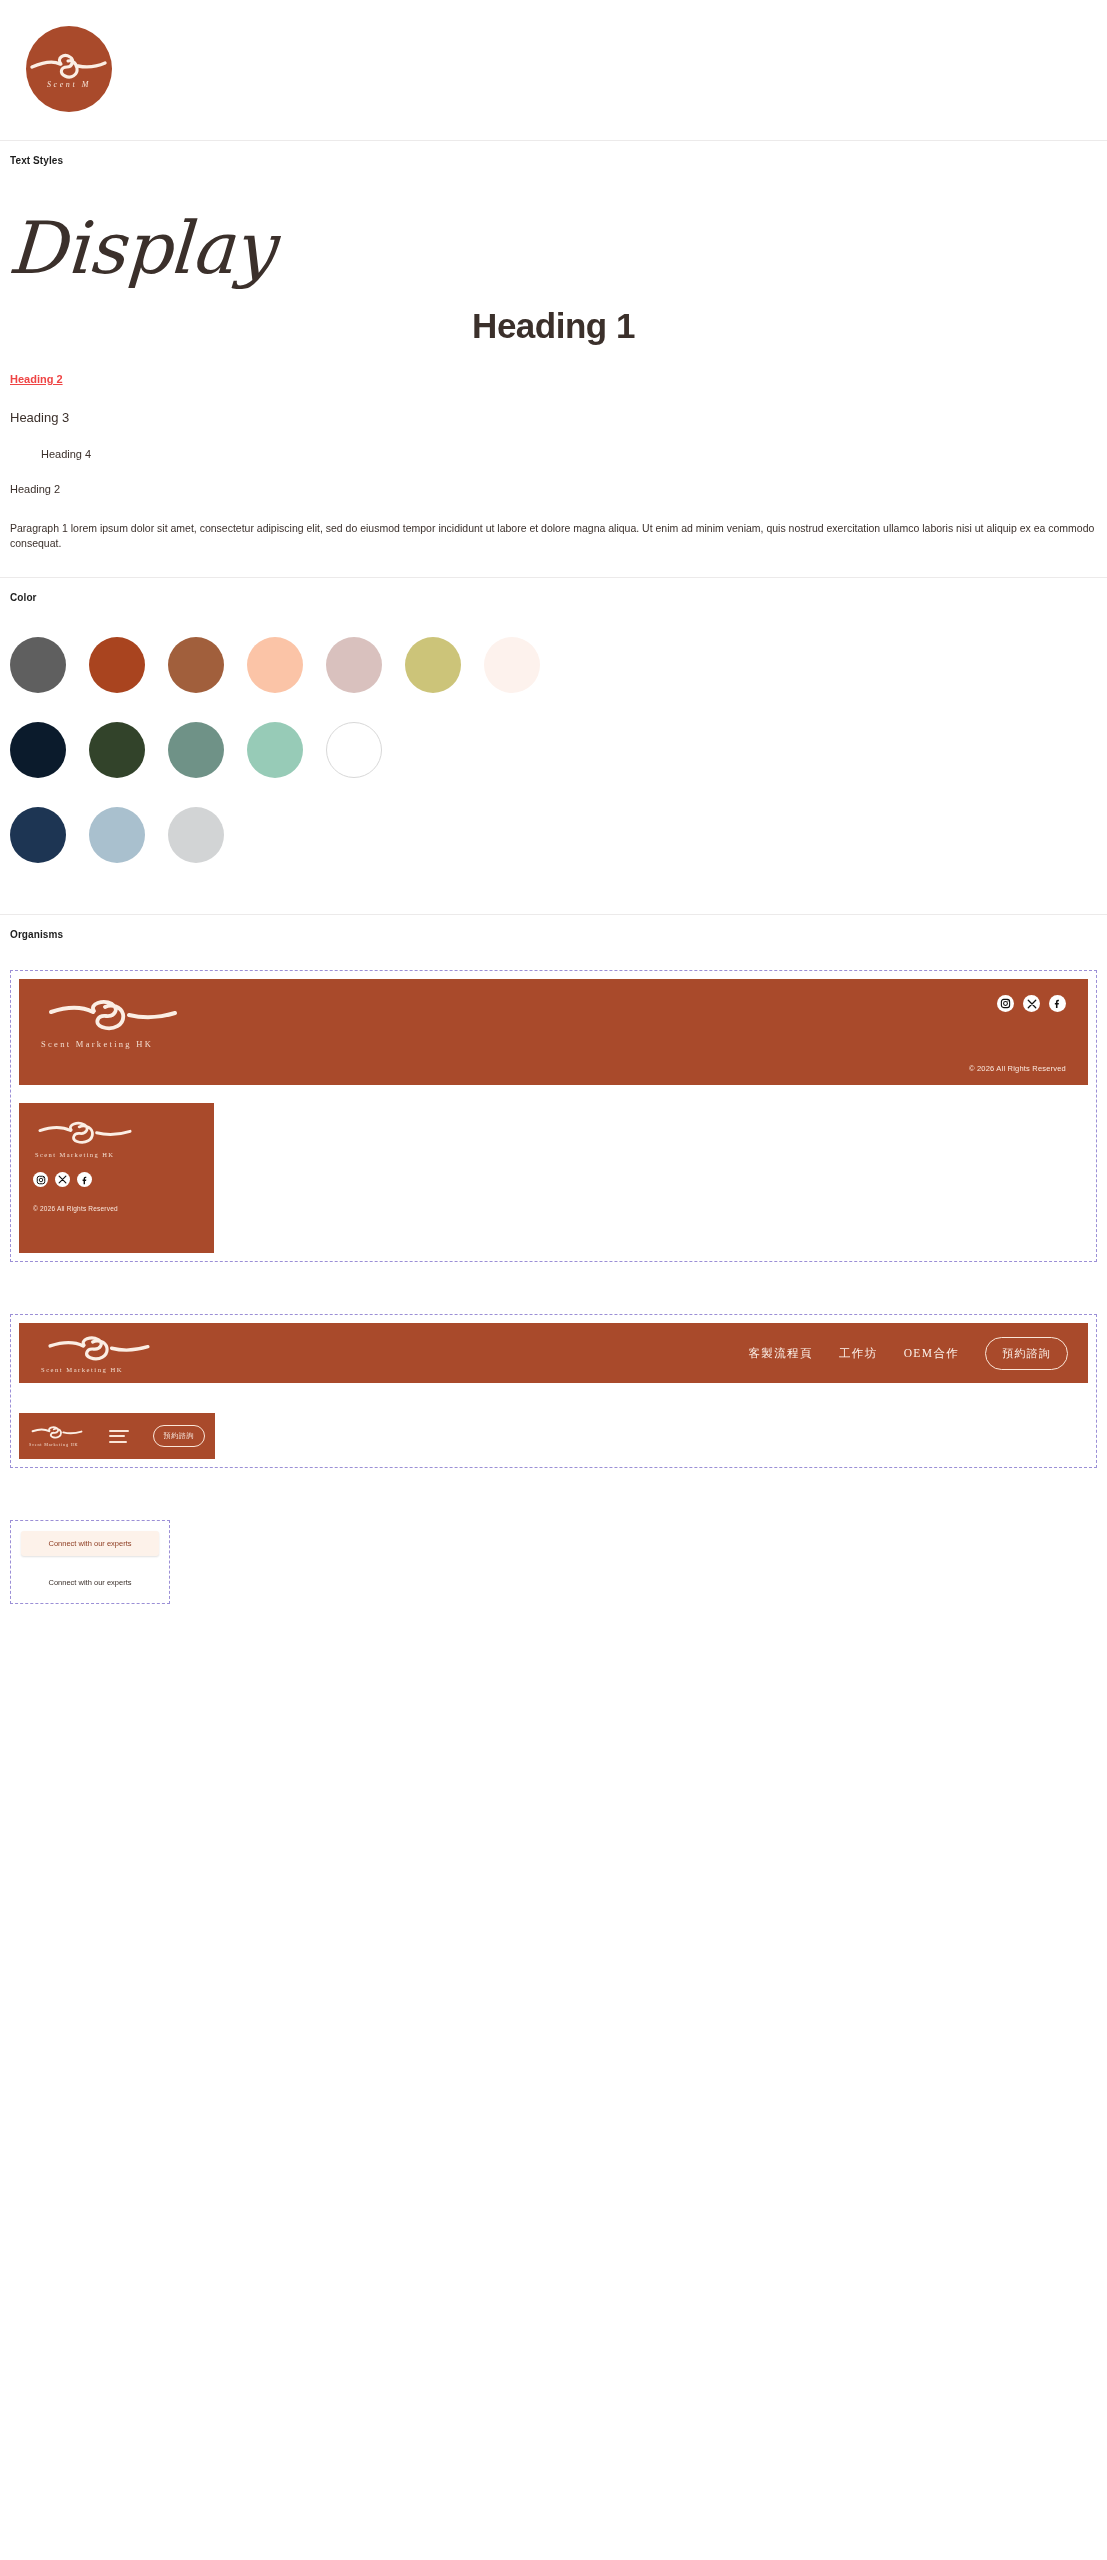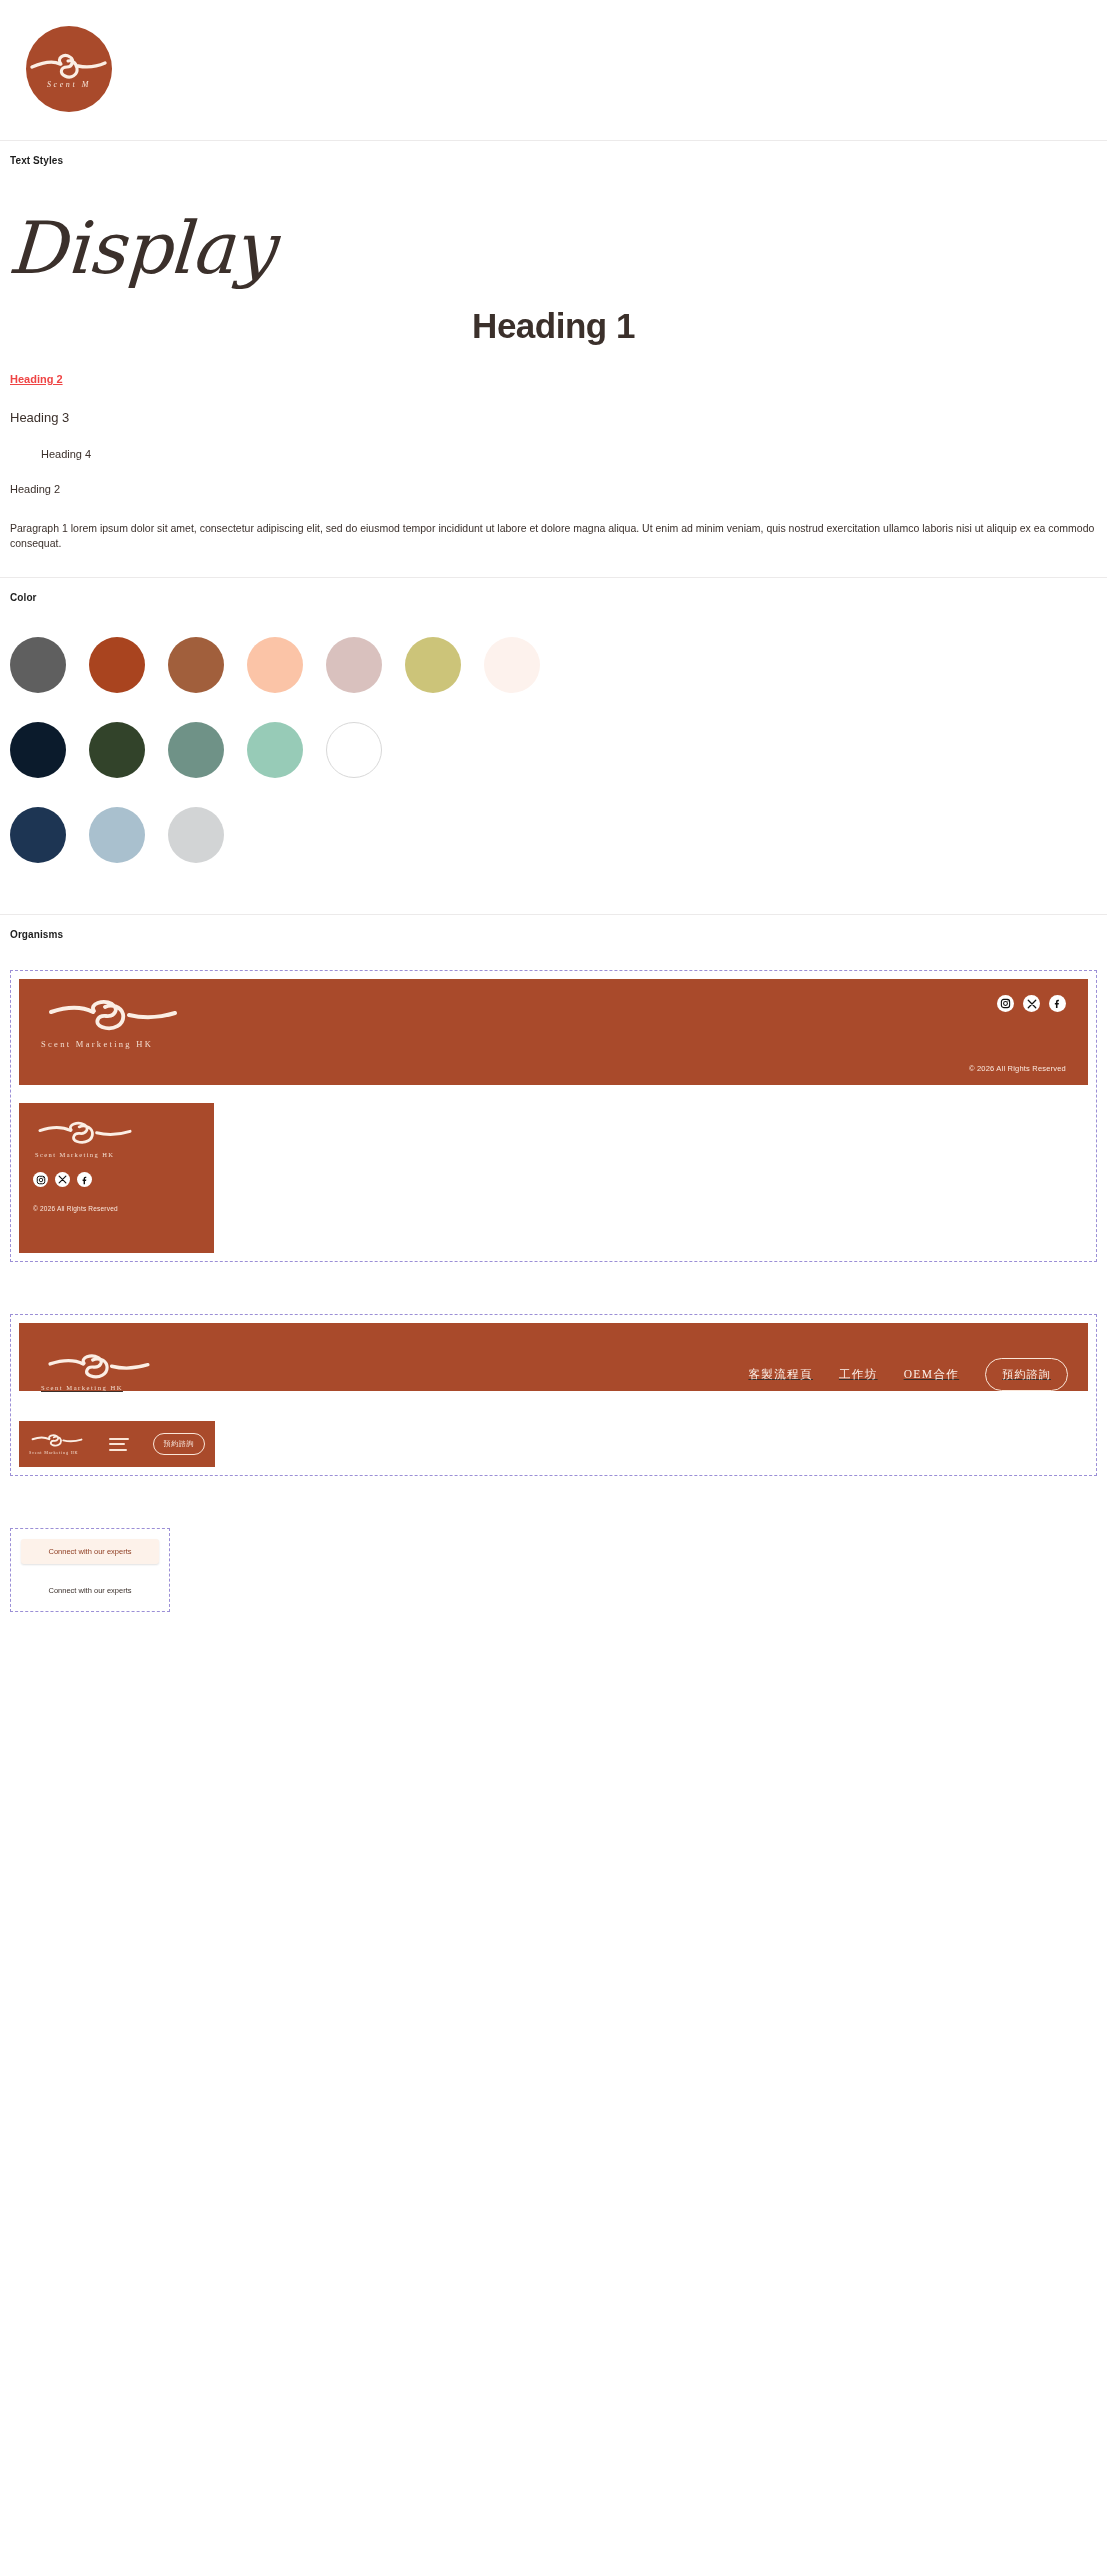--- a/index.html
+++ b/index.html
@@ -114,25 +114,24 @@
     position: static; margin-top: 14px; gap: 7px;
   }
   .footer-narrow .social-badge { width: 15px; height: 15px; }
   .footer-narrow .copyright {
     position: static; margin-top: 18px; text-align: left; font-size: 6.5px;
   }
 
   
   .nav-wide {
     background: #a94a2b;
-    height: 68px;
-    display: flex; align-items: flex-end;
+    height: 60px;
+    display: flex; align-items: center;
     padding: 0 20px 0 22px;
     position: relative;
-    text-decoration: underline;
   }
   .nav-logo-wrap { width: 160px; }
   .nav-knot { width: 104px; height: 27px; display:block; margin-left:6px;}
   .nav-brand {
     font-family: "Liberation Serif", serif;
     font-size: 6.6px; letter-spacing: 1.5px; color: #f3ddcf; margin-top: 5px;
     white-space: nowrap;
   }
   .nav-links {
     margin-left: auto; display: flex; align-items: center; gap: 26px;

